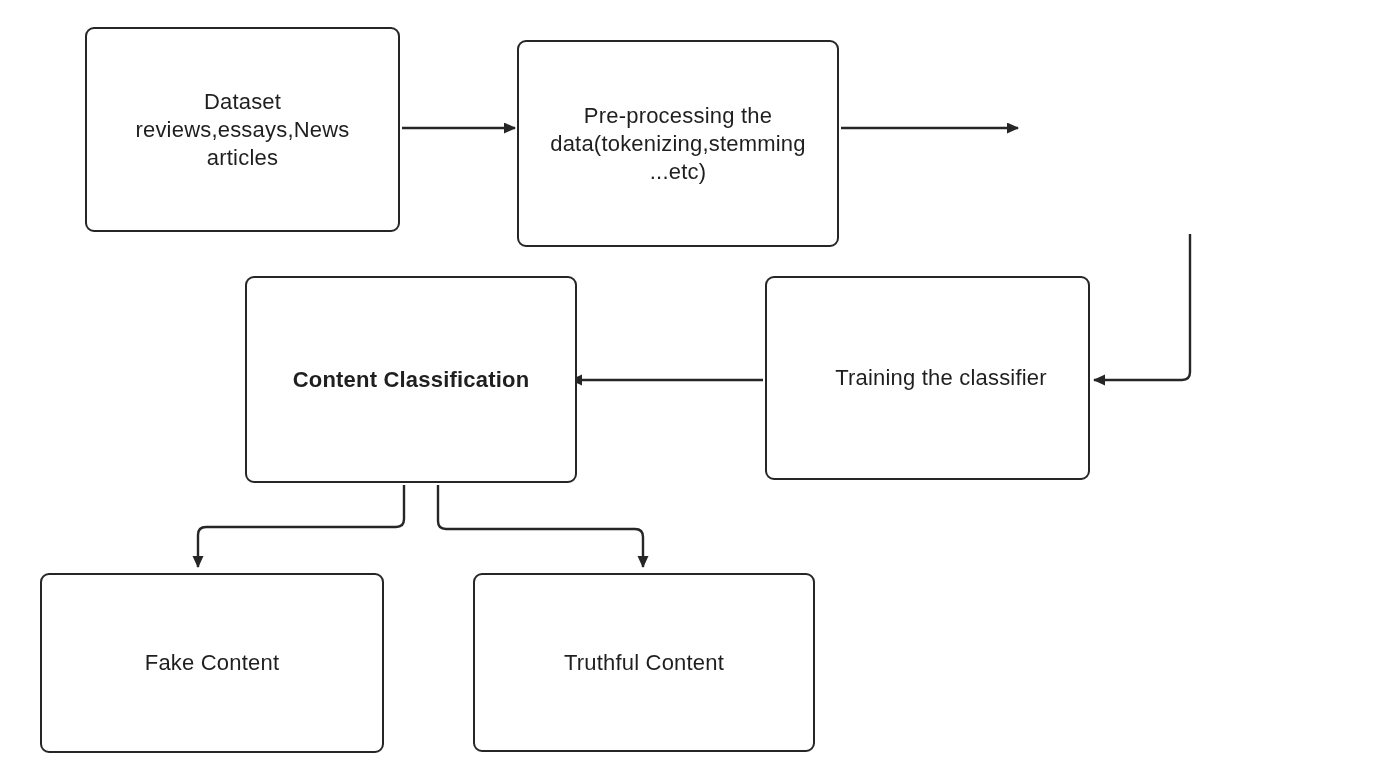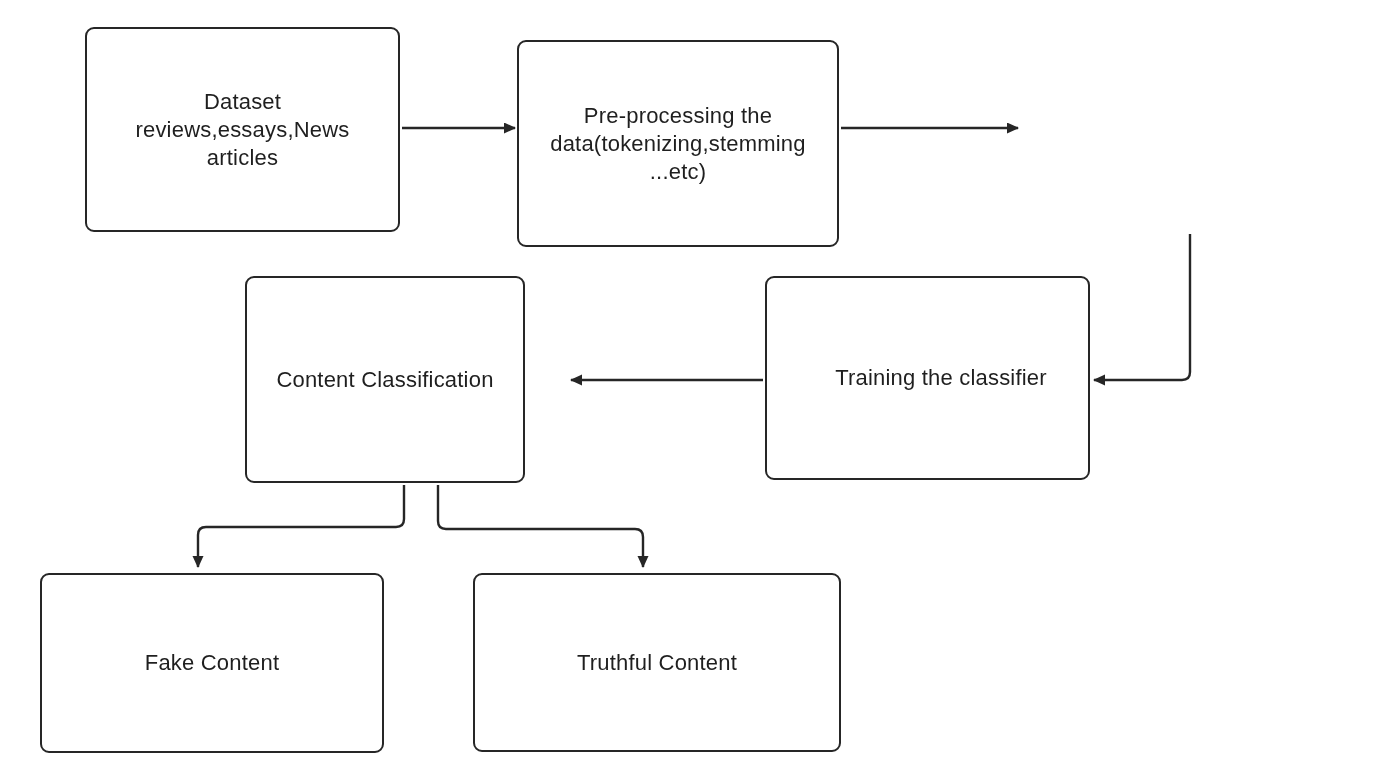--- a/index.html
+++ b/index.html
@@ -38,23 +38,23 @@
     font-size: 22px;
     line-height: 28px;
     color: #1f1f1f;
     letter-spacing: 0.2px;
     padding: 0 10px;
   }
   .node-dataset        { left: 85px;   top: 27px;  width: 315px; height: 205px; }
   .node-preprocessing  { left: 517px;  top: 40px;  width: 322px; height: 207px; }
   .node-features       { left: 1020px; top: 27px;  width: 340px; height: 205px; }
   .node-training       { left: 765px;  top: 276px; width: 325px; height: 204px; padding-left: 27px; }
-  .node-classification { left: 245px;  top: 276px; width: 280px; height: 207px; }
+  .node-classification { left: 245px;  top: 276px; width: 332px; height: 207px; font-weight: bold; }
   .node-fake           { left: 40px;   top: 573px; width: 344px; height: 180px; }
-  .node-truthful       { left: 473px;  top: 573px; width: 368px; height: 179px; align-items: center; }
+  .node-truthful       { left: 473px;  top: 573px; width: 342px; height: 179px; align-items: center; }
 </style>
 </head>
 <body>
 
 <div class="canvas">
 
   <svg class="edges" viewBox="0 0 1396 773" xmlns="http://www.w3.org/2000/svg">
     <defs>
       <marker id="arrow" markerUnits="userSpaceOnUse" markerWidth="14" markerHeight="14" refX="11" refY="5.5" orient="auto">
         <path d="M0,0 L12,5.5 L0,11 Z" fill="#262626"></path>

